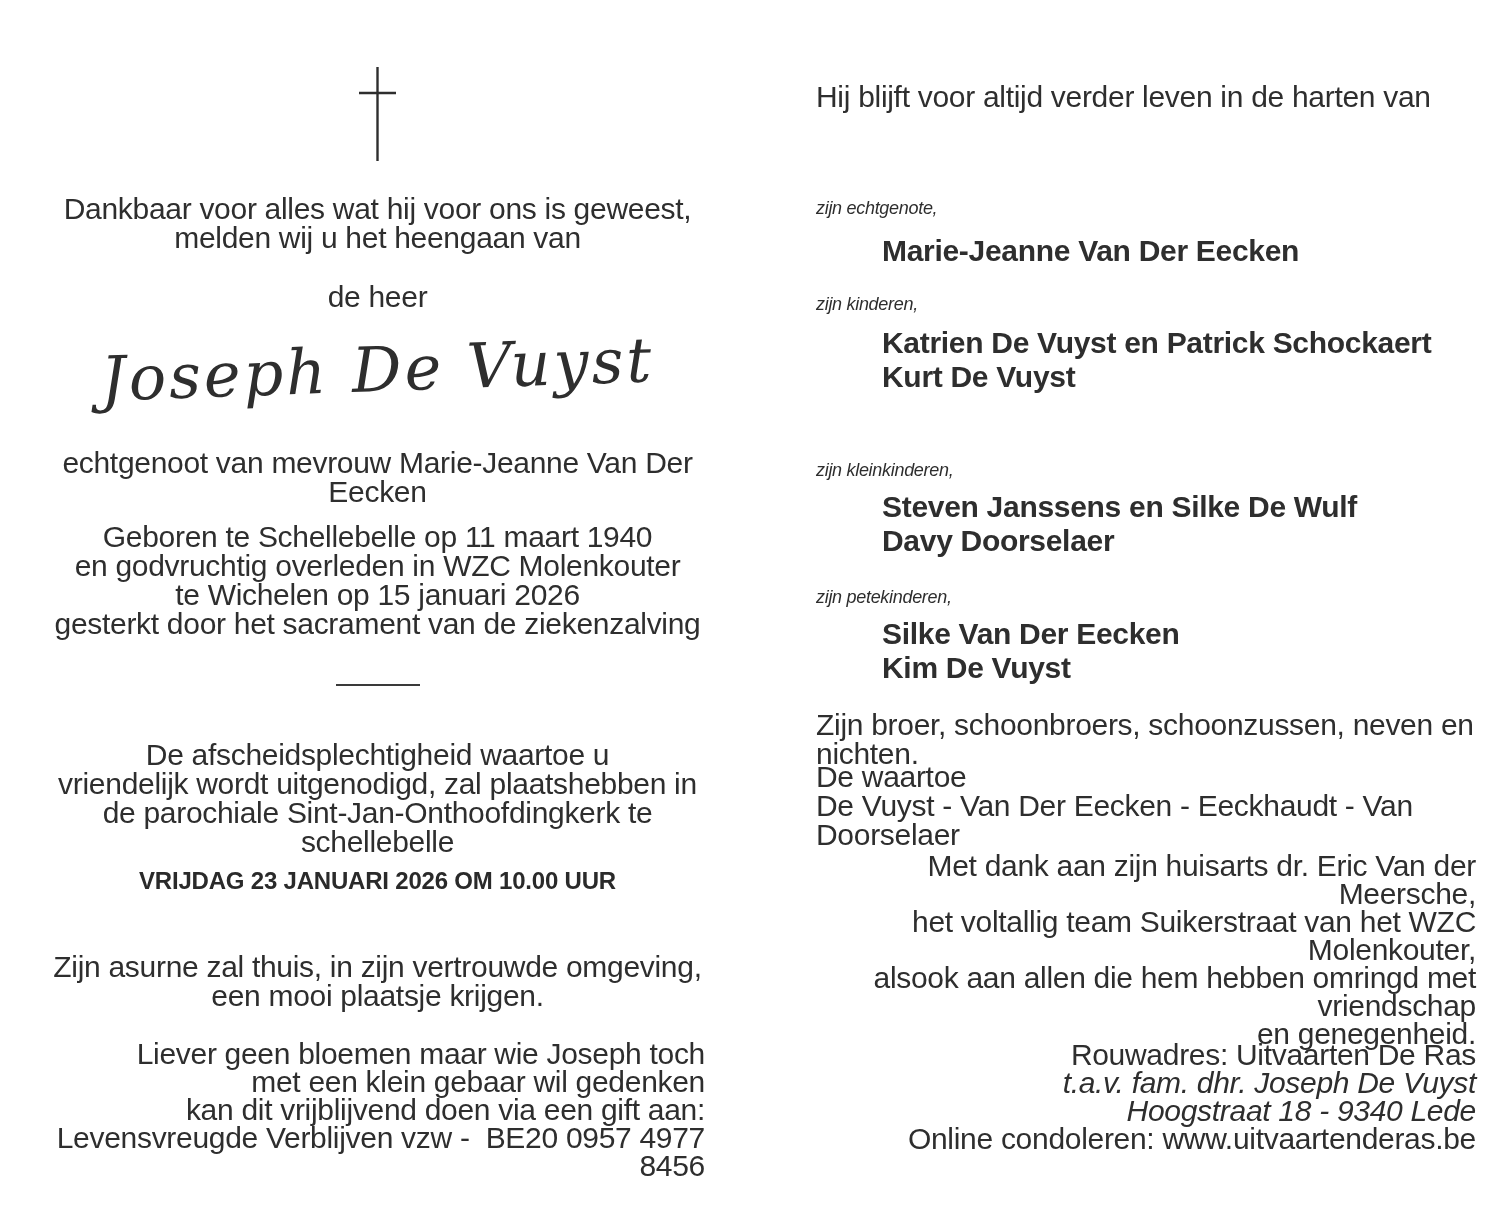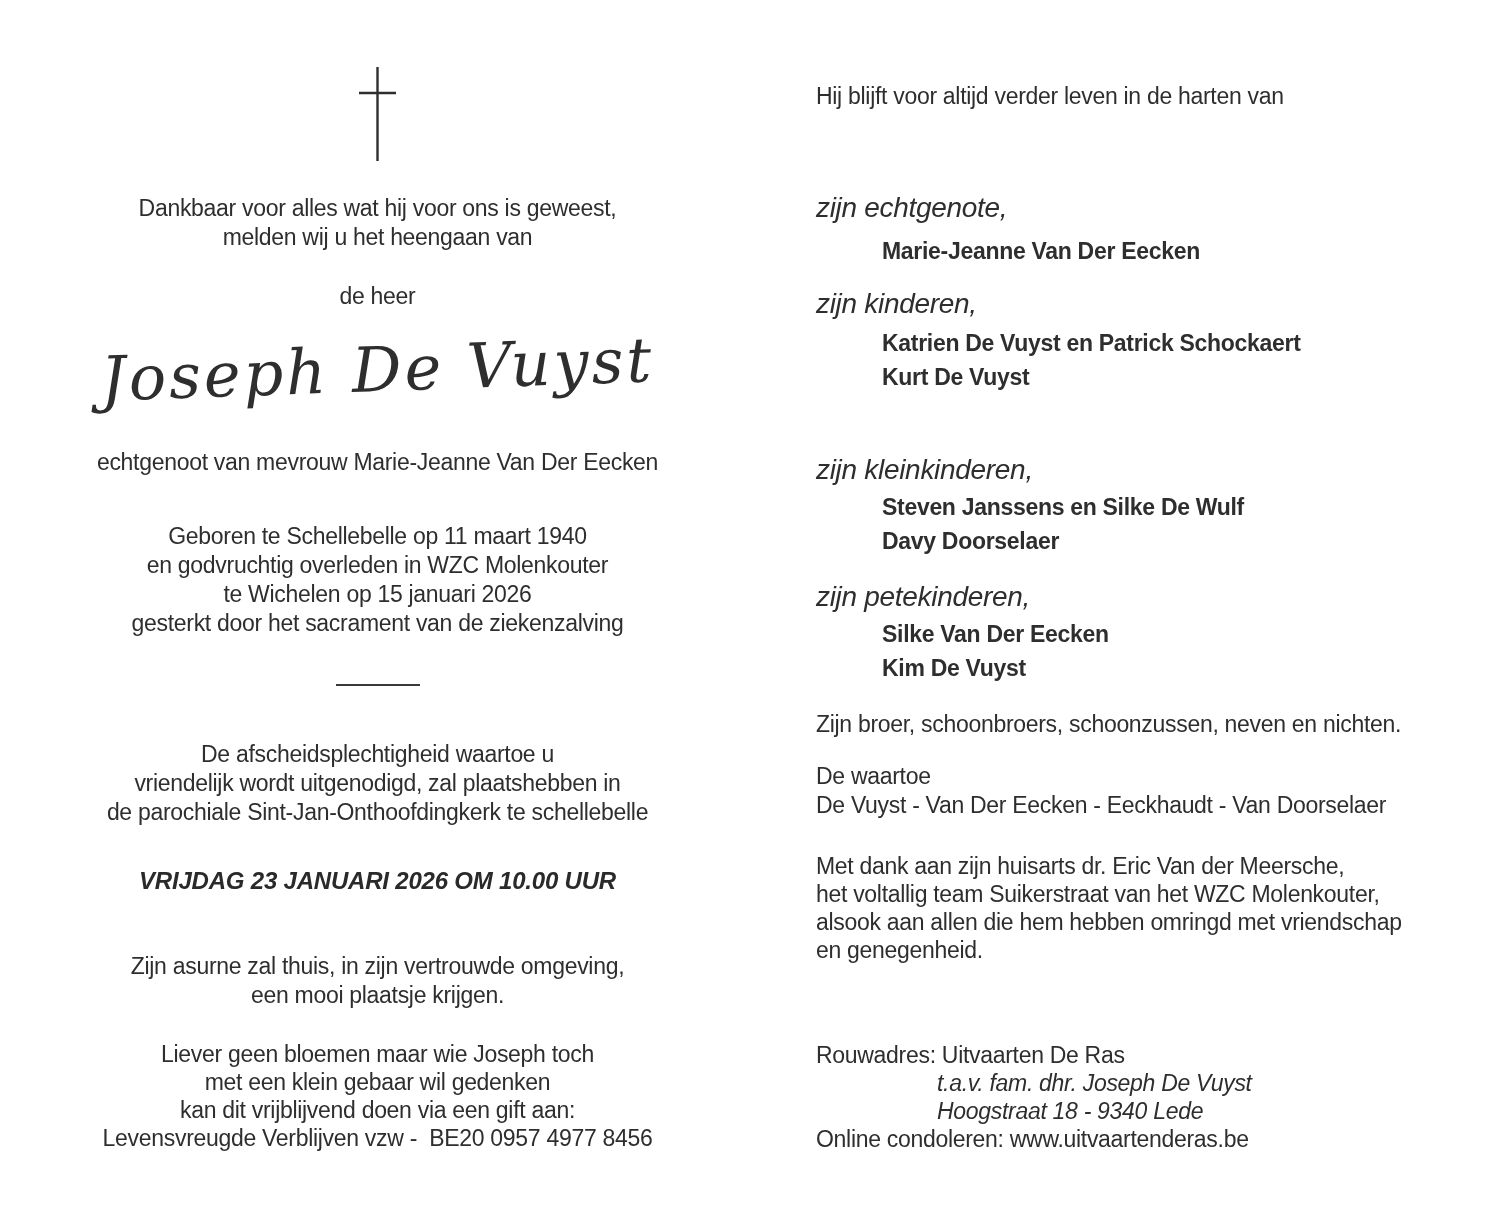--- a/index.html
+++ b/index.html
@@ -12,50 +12,49 @@
     color:#2e2e2e;
     font-family:"Liberation Sans", sans-serif;
     font-weight:300;
     overflow:hidden;
   }
   .col { position:absolute; top:0; bottom:0; }
   .col-left  { left:50px;  width:655px; text-align:center; }
   .col-right { left:816px; width:660px; text-align:left; }
   .blk { position:absolute; left:0; right:0; }
   .line {
-    font-size:23px;
+    font-size:30px;
     line-height:29px;
     letter-spacing:-0.3px;
     white-space:pre-wrap;
   }
-  .lh28 .line { line-height:28px; }
+  .lh28 .line { line-height:28px;text-align:right; }
   .cross-wrap { position:absolute; top:64px; left:0; right:0; margin:0 auto; width:44px; height:100px; }
   .name-script {
     position:absolute; left:0; right:0; top:305px;
     font-family:"DejaVu Serif", serif;
     font-style:italic;
     font-size:62px;
     line-height:130px;
     letter-spacing:3px;
     transform:rotate(-2deg);
     white-space:nowrap;
   }
   .datetime {
     font-size:24px;
     font-weight:600;
     letter-spacing:-0.2px;
     color:#2a2a2a;
-    font-style:italic;
   }
   .divider {
     position:absolute; top:684px; left:0; right:0;
     margin:0 auto; width:84px; height:0;
     border-top:2px solid #3a3a3a;
   }
-  .grp-label { font-style:italic; font-size:28px; line-height:28px; letter-spacing:-0.3px; }
+  .grp-label { font-style:italic; font-size:18px; line-height:28px; letter-spacing:-0.3px; }
   .grp-names .line { line-height:34px;font-weight:bold; }
   .indent { padding-left:66px; }
   .addr-indent { padding-left:121px;font-style:italic; }
 </style>
 </head>
 <body>
 
 <div class="card">
 
   <section class="col col-left">

